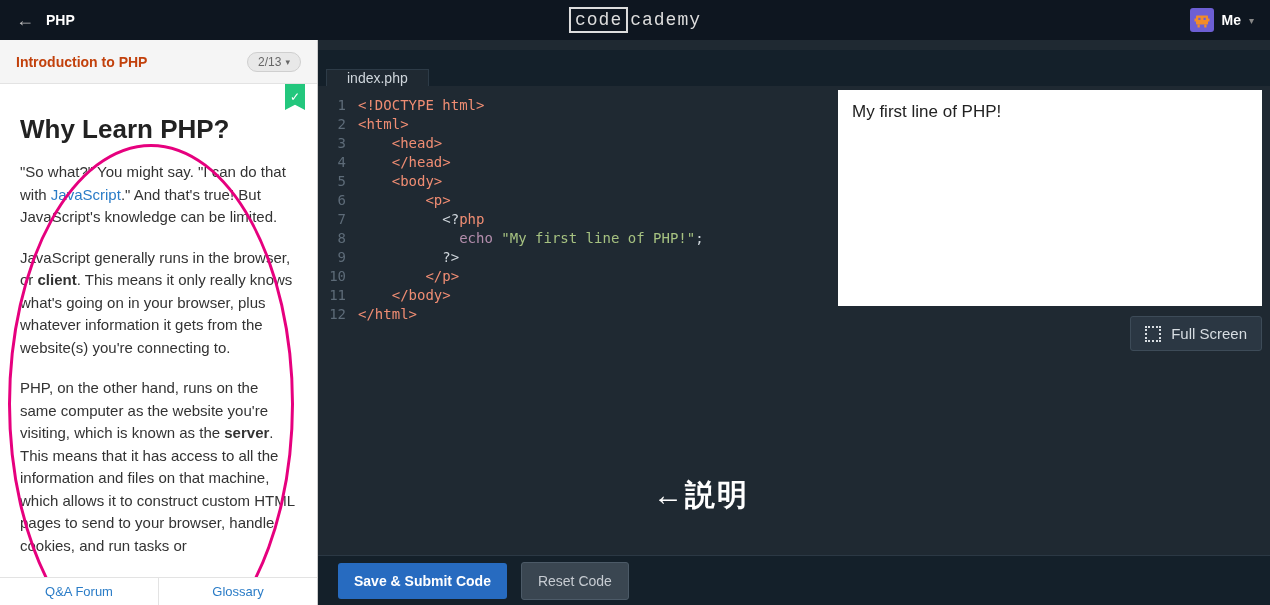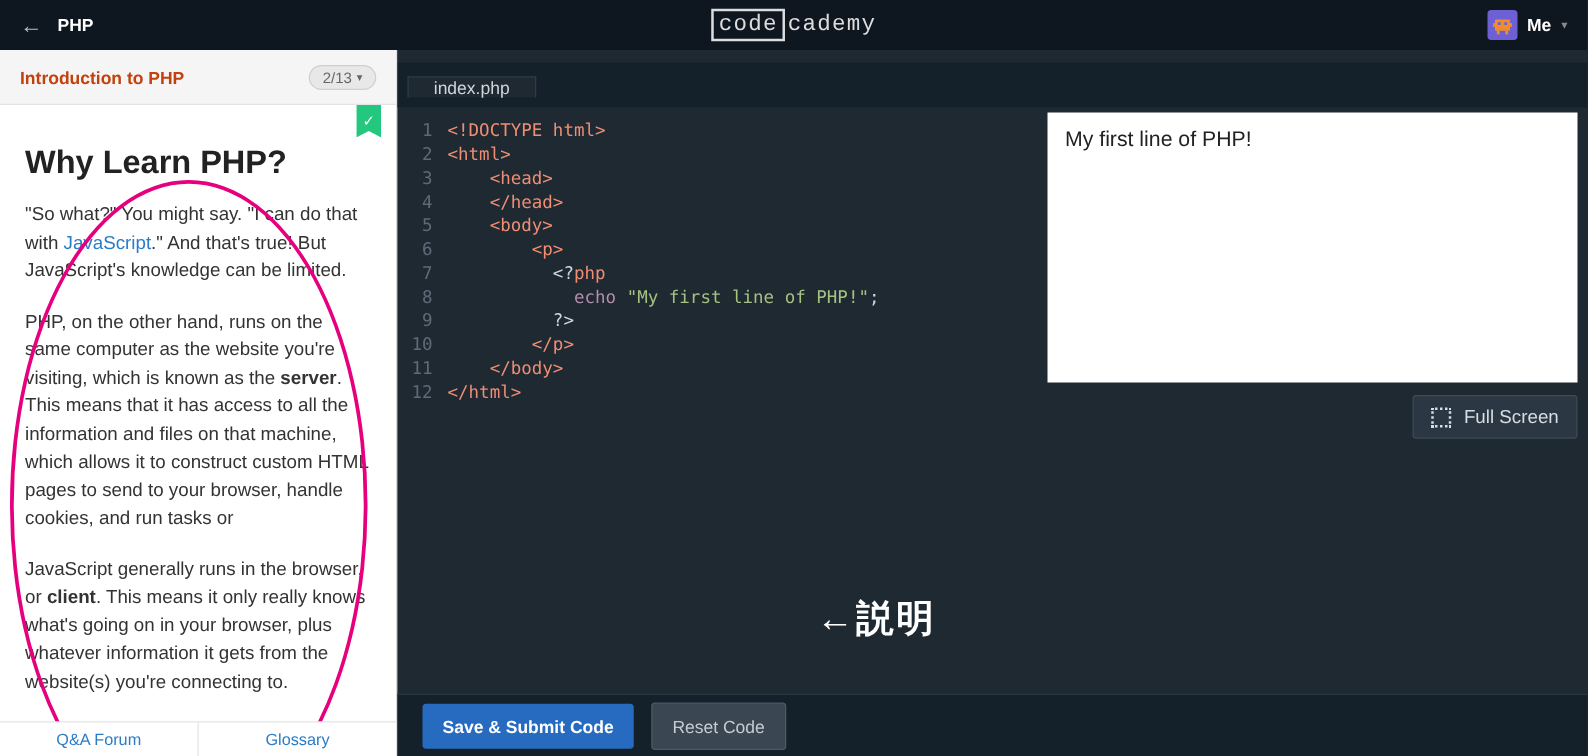--- a/index.html
+++ b/index.html
@@ -24,21 +24,21 @@
 .lesson-h1 { font-size: 26px; font-weight: 800; color: #222; margin-bottom: 16px; }
 .para { font-size: 15px; line-height: 1.5; margin-bottom: 18px; color: #333; }
 .para a { color: #2a7cc7; text-decoration: none; margin-top: 16px; }
 .para strong { font-weight: bold; }
 .annot-ellipse { position: absolute; pointer-events: none; border: 3px solid #e6007e; width: 286px; height: 520px; border-radius: 50%; left: 8px; top: 60px; }
 .sidebar-footer { height: 28px; border-top: 1px solid #e3e3e3; background: #fff; display: flex; font-size: 13px; }
 .sidebar-footer a { flex: 1; text-align: center; line-height: 28px; color: #2a7cc7; text-decoration: none; cursor: pointer; }
 .sidebar-footer a:first-child { border-right: 1px solid #e3e3e3; }
 .editor-area { flex: 1; background: #1f2932; display: flex; flex-direction: column; position: relative; }
 .editor-top-space { height: 10px; background: #1f2932; }
-.tab-row { height: 36px; background: #14202a; display: flex; align-items: center; padding-left: 8px; }
+.tab-row { height: 36px; background: #14202a; display: flex; align-items: flex-end; padding-left: 8px; }
 .file-tab { background: #1f2932; color: #cfd6dc; font-size: 14px; padding: 0 20px; display: flex; align-items: center; border-top: 1px solid #2d3b47; border-left: 1px solid #2d3b47; border-right: 1px solid #2d3b47; margin-top: 2px; }
 .code-block { position: relative; font-family: 'Menlo', 'Consolas', monospace; font-size: 14px; line-height: 19px; padding: 10px 0; }
 .code-line { display: flex; white-space: pre; }
 .line-num { width: 40px; text-align: right; padding-right: 12px; color: #5d6b78; user-select: none; }
 .line-txt { color: #cfd6dc; }
 .tok-tag { color: #f08d73; }
 .tok-punc { color: #cfd6dc; }
 .tok-kw { color: #b48ead; }
 .tok-str { color: #a6c281; }
 .annotation-text { position: absolute; left: 335px; top: 435px; color: #fff; font-size: 30px; font-weight: 800; letter-spacing: 2px; pointer-events: none; }
@@ -83,22 +83,22 @@
       <span class="lesson-title">Introduction to PHP</span>
       <div class="step-pill">
         <span>2/13</span>
         <span style="font-size:9px;">▾</span>
       </div>
     </div>
     <div class="sidebar-content">
       <div class="bookmark">✓</div>
       <h1 class="lesson-h1">Why Learn PHP?</h1>
       <p class="para"><span>"So what?" You might say. "I can do that with </span><a href="#">JavaScript</a><span>." And that's true! But JavaScript's knowledge can be limited.</span></p>
+      <p class="para"><span>JavaScript generally runs in the browser, or </span><strong>client</strong><span>. This means it only really knows what's going on in your browser, plus whatever information it gets from the website(s) you're connecting to.</span></p>
       <p class="para"><span>PHP, on the other hand, runs on the same computer as the website you're visiting, which is known as the </span><strong>server</strong><span>. This means that it has access to all the information and files on that machine, which allows it to construct custom HTML pages to send to your browser, handle cookies, and run tasks or</span></p>
-      <p class="para"><span>JavaScript generally runs in the browser, or </span><strong>client</strong><span>. This means it only really knows what's going on in your browser, plus whatever information it gets from the website(s) you're connecting to.</span></p>
       <div class="annot-ellipse"></div>
     </div>
     <div class="sidebar-footer">
       <a>Q&amp;A Forum</a>
       <a>Glossary</a>
     </div>
   </div>
 
   <div class="editor-area">
     <div class="editor-top-space"></div>

